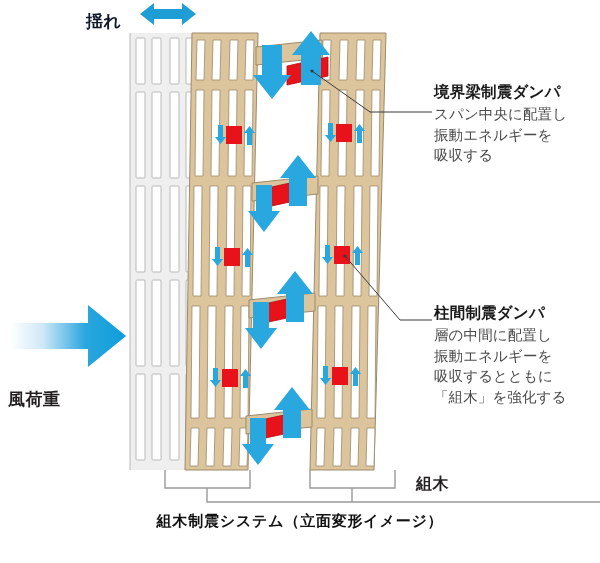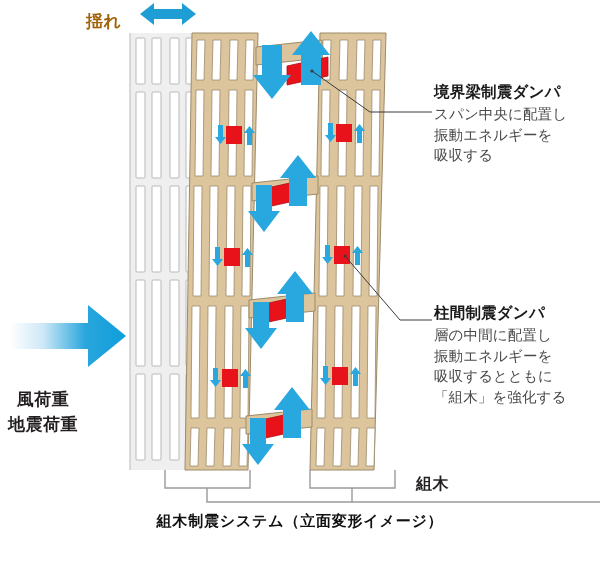--- a/index.html
+++ b/index.html
@@ -7,25 +7,25 @@
     width:600px;height:563px;position:relative;overflow:hidden;
     font-family:"Liberation Sans","DejaVu Sans",sans-serif;
     color:#231f20;
   }
   #stage{position:absolute;inset:0;width:600px;height:563px;}
   svg{display:block;}
   .abs{position:absolute;}
 
   .lbl-shake{
     left:86px;top:10px;font-size:17px;font-weight:700;letter-spacing:.5px;
-    color:#a16207;
+    color:#0f172a;
   }
   .lbl-load{
     left:8px;top:388px;font-size:17px;font-weight:700;line-height:1.45;
-    letter-spacing:.5px;color:#231f20;text-align:center;
+    letter-spacing:.5px;color:#231f20;
   }
   .lbl-kumiki{
     left:408px;top:474px;font-size:16px;font-weight:700;letter-spacing:.5px;
     color:#231f20;
     padding-left:8px;
   }
   .callout{position:absolute;width:178px;}
   .callout .ttl{
     font-size:15.5px;font-weight:700;letter-spacing:.2px;color:#1a1a1a;
     margin:0 0 2px 0;line-height:1.3;
@@ -250,21 +250,20 @@
 
     <g>
       <path d="M140,14 l14,-11 v6 h28 v-6 l14,11 l-14,11 v-6 h-28 v6 z" fill="#1f9ed6"></path>
     </g>
   </svg>
 
   <div class="abs lbl-shake">揺れ</div>
 
   <div class="abs lbl-load">
     <div>風荷重</div>
-    <div>地震荷重</div>
   </div>
 
   <div class="abs lbl-kumiki">組木</div>
 
   <div class="callout" id="callout-beam">
     <p class="ttl">境界梁制震ダンパ</p>
     <p class="body">スパン中央に配置し</p>
     <p class="body">振動エネルギーを</p>
     <p class="body">吸収する</p>
   </div>

